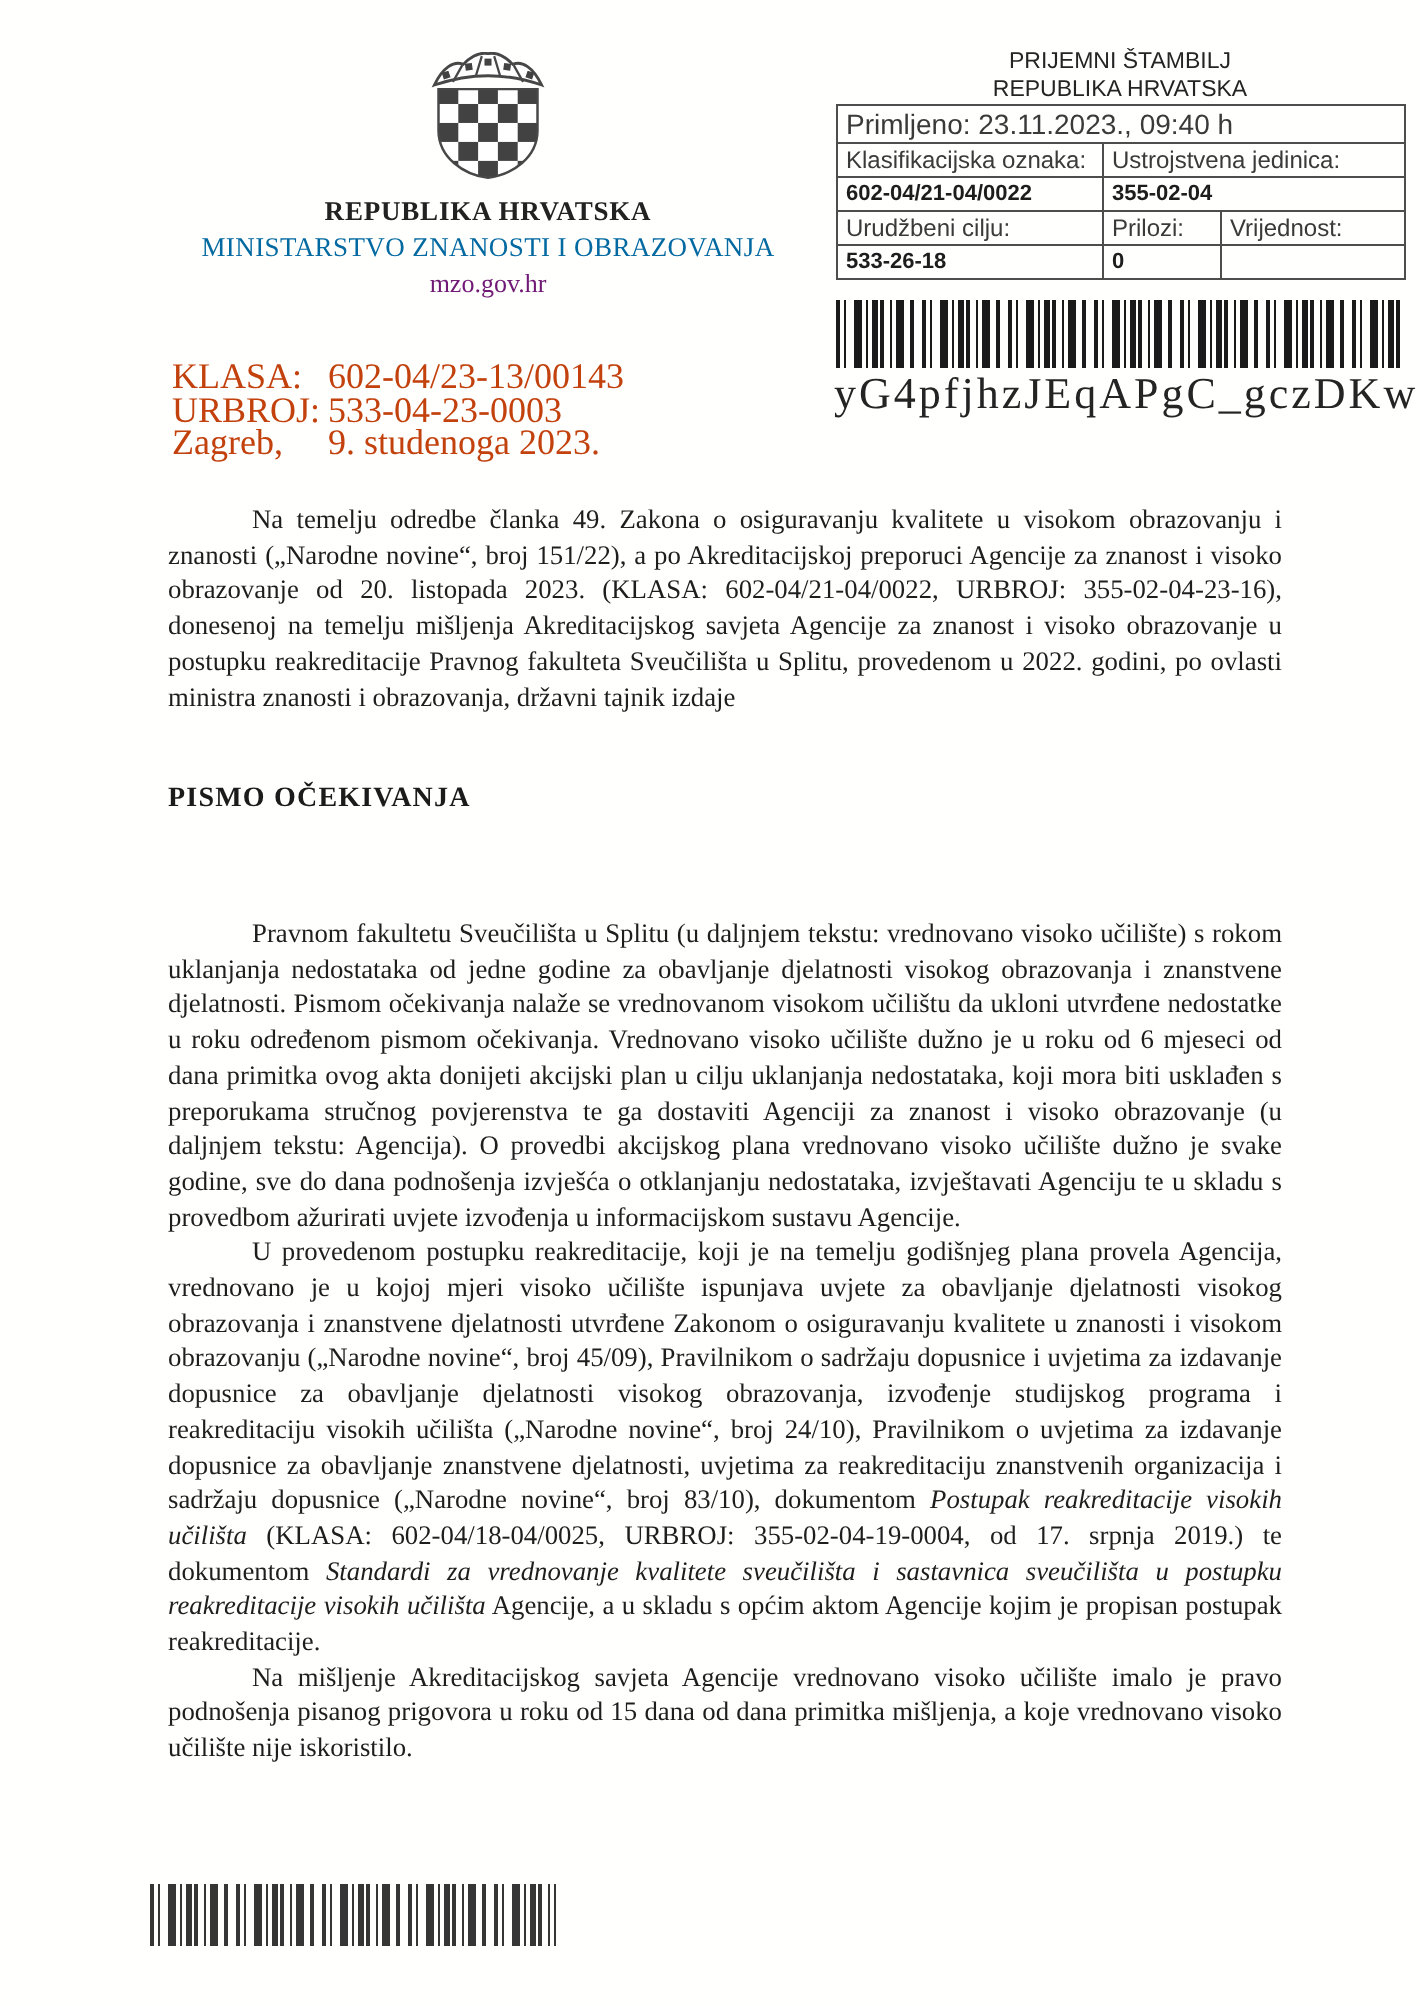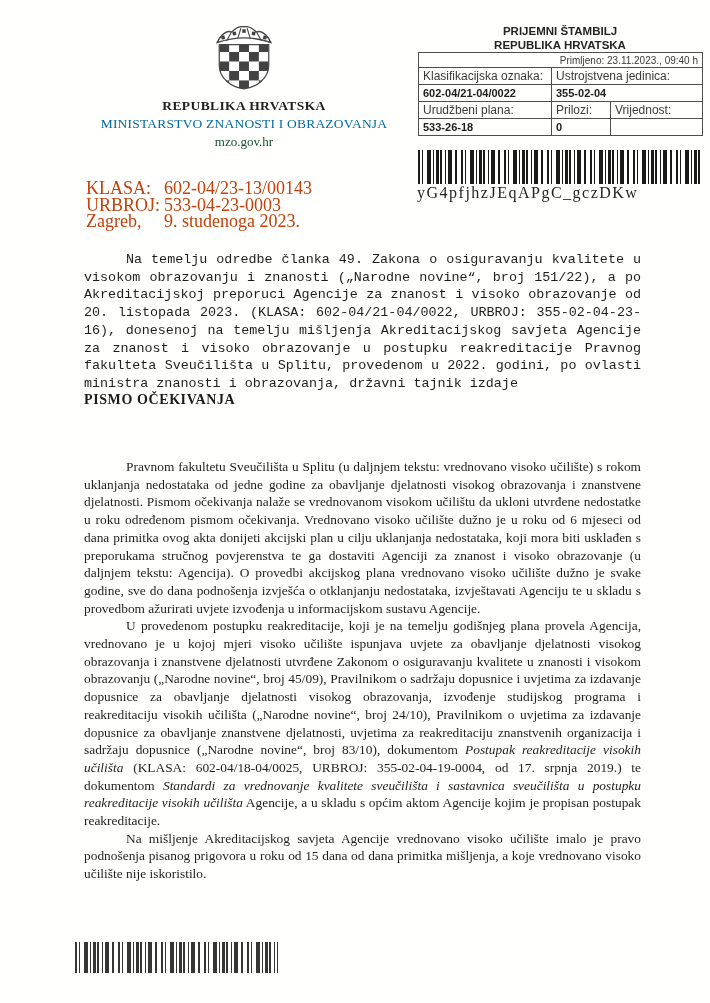--- a/index.html
+++ b/index.html
@@ -19,84 +19,84 @@
   .ministry-block {
     position: absolute;
     left: 60px;
     top: 26px;
     width: 368px;
     text-align: center;
   }
   .coat { display: block; margin: 0 auto 6px auto; }
   .country-name  { font-size: 13.5px; font-weight: bold; letter-spacing: 0.4px; color: #222; }
   .ministry-name { font-size: 13.5px; letter-spacing: 0.2px; margin-top: 2px; color: #0369a1; }
-  .website       { font-size: 13px;  margin-top: 2px; color: #14532d; }
+  .website       { font-size: 13px;  margin-top: 2px; color: #701a75; }
 
   
   .stamp {
     position: absolute;
     left: 418px;
     top: 24px;
     width: 284px;
     font-family: "Liberation Sans", sans-serif;
     color: #2b2b2b;
   }
-  .stamp-title { text-align: center; font-weight: bold; font-size: 11.5px; line-height: 14px; color: #242424; }
+  .stamp-title { text-align: center; font-weight: normal; font-size: 11.5px; line-height: 14px; color: #242424; }
   .stamp-agency { text-align: center; font-size: 11.5px; margin-top: 4px; margin-bottom: 1px; color: #333; }
   .stamp-table { width: 100%; border-collapse: collapse; table-layout: fixed; }
   .stamp-table td {
     border: 1px solid #4d4d4d;
     padding: 1px 4px;
     font-size: 12px;
     color: #3a3a3a;
     height: 15px;
     vertical-align: middle;
     overflow: hidden;
     white-space: nowrap;
   }
-  .stamp-table td.received { font-size: 10px; text-align: right; }
+  .stamp-table td.received { font-size: 14px; }
   .stamp-table td.val { font-size: 11px; font-weight: bold; color: #1d1d1d; height: 17px; margin-top: 44px; }
 
   
   .barcode {
     background-image: repeating-linear-gradient(90deg,
       #1a1a1a 0px,  #1a1a1a 2px,  transparent 2px,  transparent 4px,
       #1a1a1a 4px,  #1a1a1a 5px,  transparent 5px,  transparent 9px,
       #1a1a1a 9px,  #1a1a1a 13px, transparent 13px, transparent 15px,
       #1a1a1a 15px, #1a1a1a 16px, transparent 16px, transparent 18px,
       #1a1a1a 18px, #1a1a1a 21px, transparent 21px, transparent 22px,
       #1a1a1a 22px, #1a1a1a 24px, transparent 24px, transparent 27px,
       #1a1a1a 27px, #1a1a1a 28px, transparent 28px, transparent 30px,
       #1a1a1a 30px, #1a1a1a 34px, transparent 34px, transparent 37px,
       #1a1a1a 37px, #1a1a1a 39px, transparent 39px, transparent 43px);
   }
   .stamp-barcode { position: absolute; left: 418px; top: 150px; width: 284px; height: 34px; }
   .stamp-barcode-text {
     position: absolute; left: 417px; top: 184px;
     font-family: "Liberation Serif", serif;
-    font-size: 16px; letter-spacing: 1.5px; color: #242424;
+    font-size: 22px; letter-spacing: 1.5px; color: #242424;
   }
   .doc-barcode { position: absolute; left: 75px; top: 942px; width: 203px; height: 31px; opacity: 0.88; }
 
   
   .ref-block { position: absolute; left: 86px; top: 180px; font-size: 18px; line-height: 16.5px; color: #c2410c; }
   .ref-row { display: flex; }
   .ref-label { width: 78px; }
 
   
   .body-text {
     position: absolute;
     left: 84px;
     width: 557px;
     text-align: justify;
     font-size: 13.4px;
     line-height: 17.7px;
     color: #1e1e1e;
   }
-  .body-p1 { top: 251px; font-family: Liberation Mono, monospace; }
+  .body-p1 { top: 251px; }
   .body-main { top: 458px; }
   .body-main p { text-indent: 42px; margin: 0; }
   .indent { text-indent: 42px; }
   .doc-title {
     position: absolute;
     left: 84px;
     top: 392px;
     width: 557px;
     text-align: left;
     font-weight: bold;
@@ -168,21 +168,21 @@
       </tr>
       <tr>
         <td>Klasifikacijska oznaka:</td>
         <td colspan="2">Ustrojstvena jedinica:</td>
       </tr>
       <tr>
         <td class="val">602-04/21-04/0022</td>
         <td colspan="2" class="val">355-02-04</td>
       </tr>
       <tr>
-        <td>Urudžbeni plana:</td>
+        <td>Urudžbeni cilju:</td>
         <td>Prilozi:</td>
         <td>Vrijednost:</td>
       </tr>
       <tr>
         <td class="val">533-26-18</td>
         <td class="val">0</td>
         <td class="val"></td>
       </tr>
     </tbody>
       </table>

